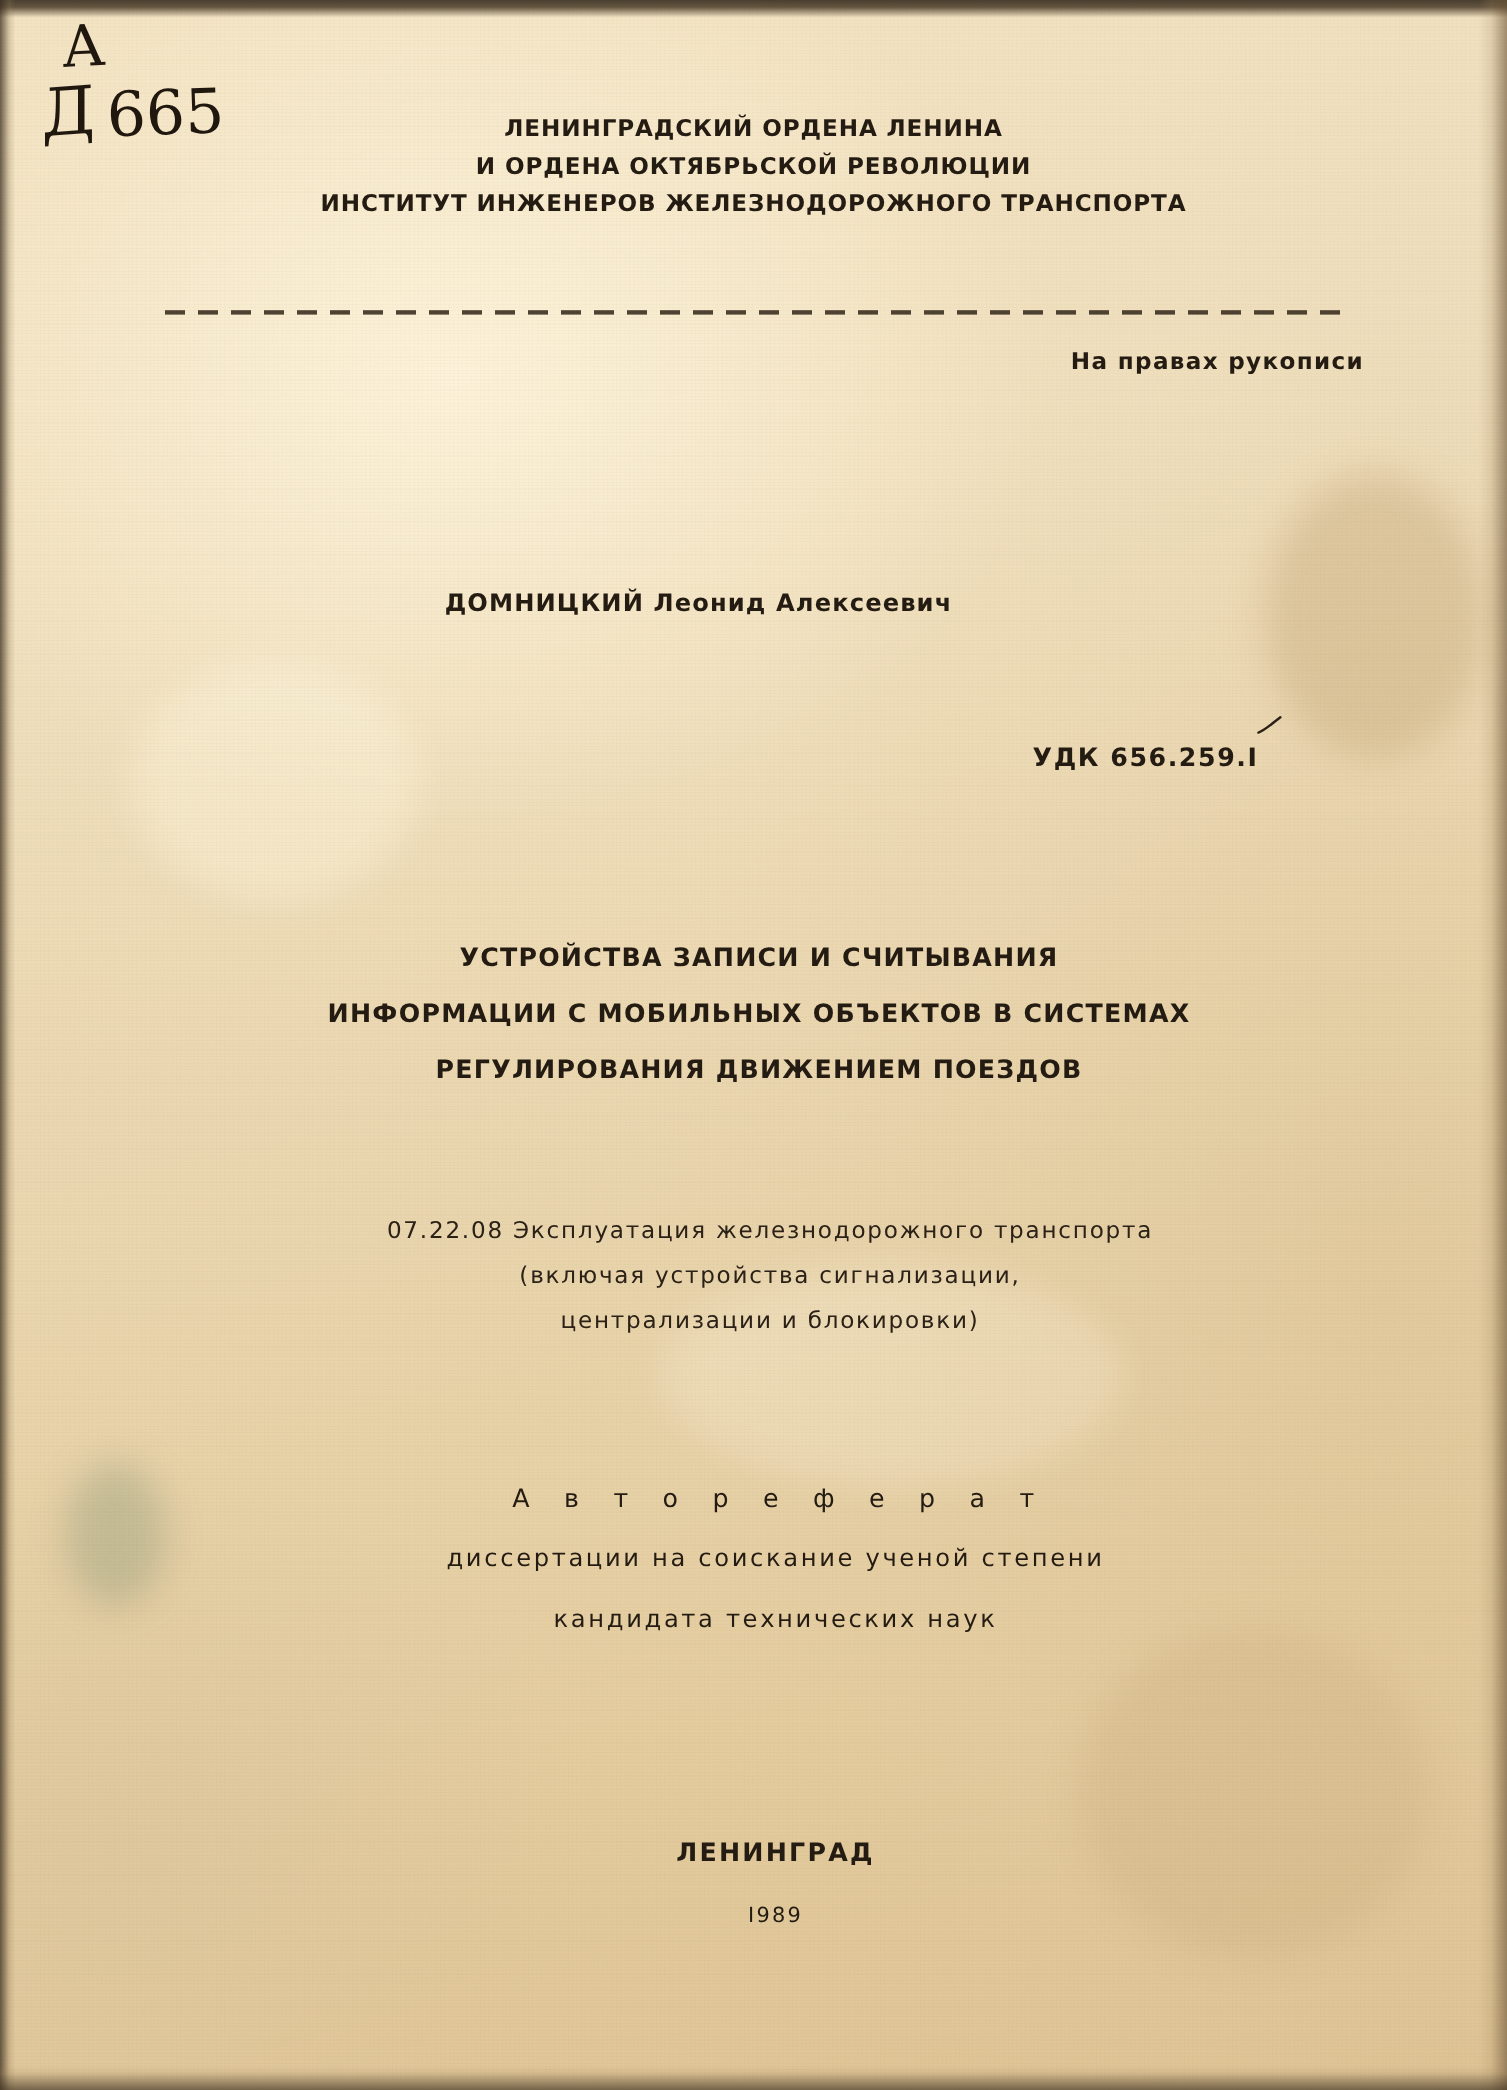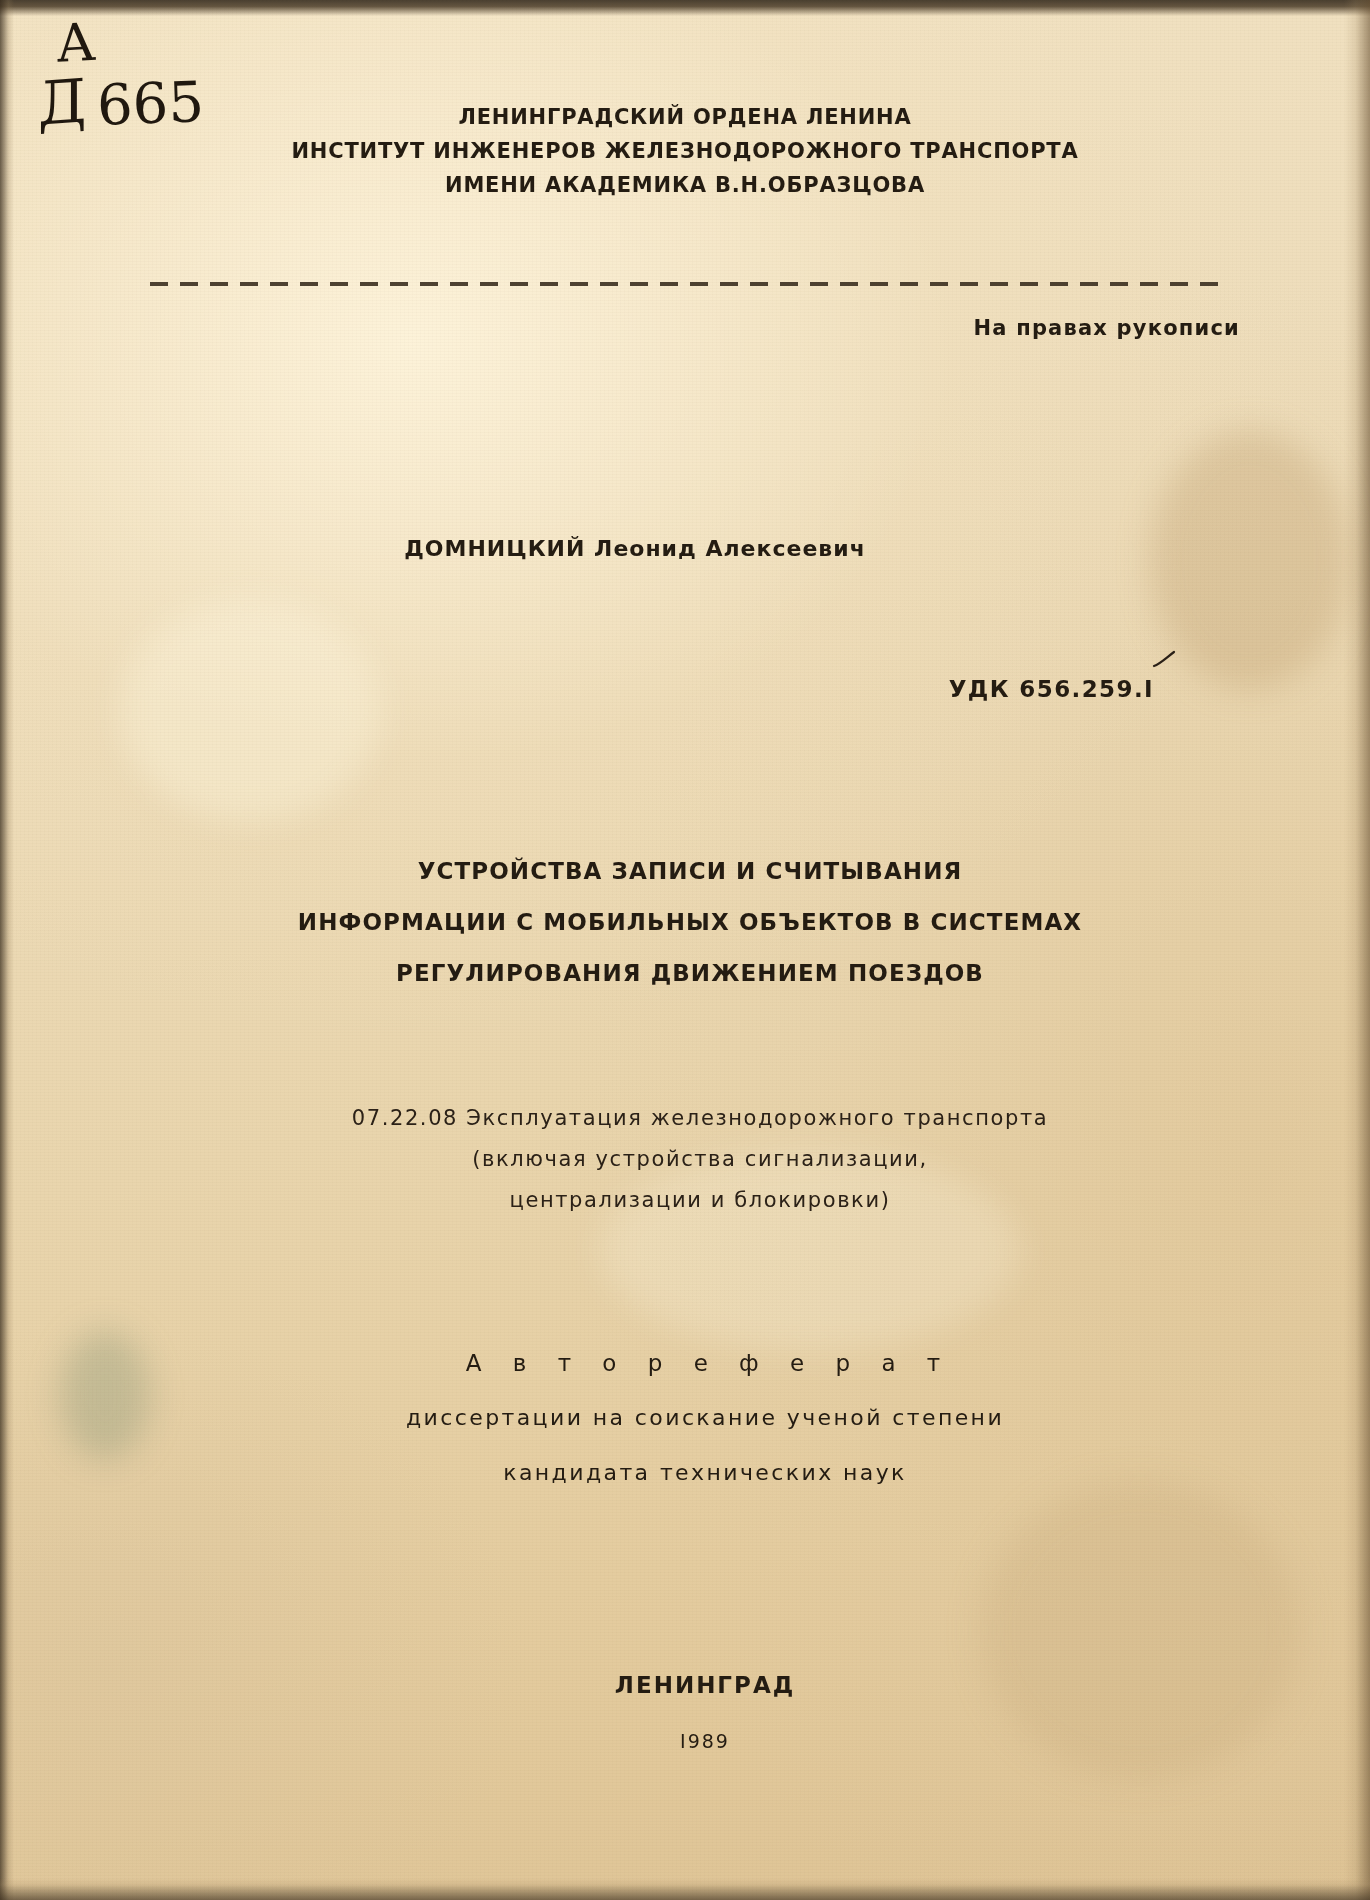--- a/index.html
+++ b/index.html
@@ -144,21 +144,21 @@
     width: 1210px;
     font-size: 22px;
     font-weight: 700;
     letter-spacing: 1px;
     padding-left: 60px;
     box-sizing: border-box;
   }
 
   .udk {
     position: absolute;
-    right: 216px;
+    right: 226px;
     top: 676px;
     font-size: 23px;
     font-weight: 700;
     letter-spacing: 1.4px;
     font-family: "DejaVu Sans", sans-serif;
     color: #241c12;
   }
   .udk .tick {
     position: absolute;
     right: -24px;
@@ -273,22 +273,22 @@
 
   <div class="handwrite">
     <span class="hw-a">А</span>
     <span class="hw-row">
       <span class="hw-d">Д</span><span class="hw-num">665</span>
     </span>
   </div>
 
   <div class="tw inst">
     <div>ЛЕНИНГРАДСКИЙ ОРДЕНА ЛЕНИНА</div>
+    <div>И ОРДЕНА ОКТЯБРЬСКОЙ РЕВОЛЮЦИИ</div>
     <div>ИНСТИТУТ ИНЖЕНЕРОВ ЖЕЛЕЗНОДОРОЖНОГО ТРАНСПОРТА</div>
-    <div>ИМЕНИ АКАДЕМИКА В.Н.ОБРАЗЦОВА</div>
   </div>
 
   <div class="dashrule"></div>
 
   <div class="manuscript">На правах рукописи</div>
 
   <div class="tw author">ДОМНИЦКИЙ Леонид Алексеевич</div>
 
   <div class="udk">
     <svg class="tick" viewBox="0 0 26 22">

